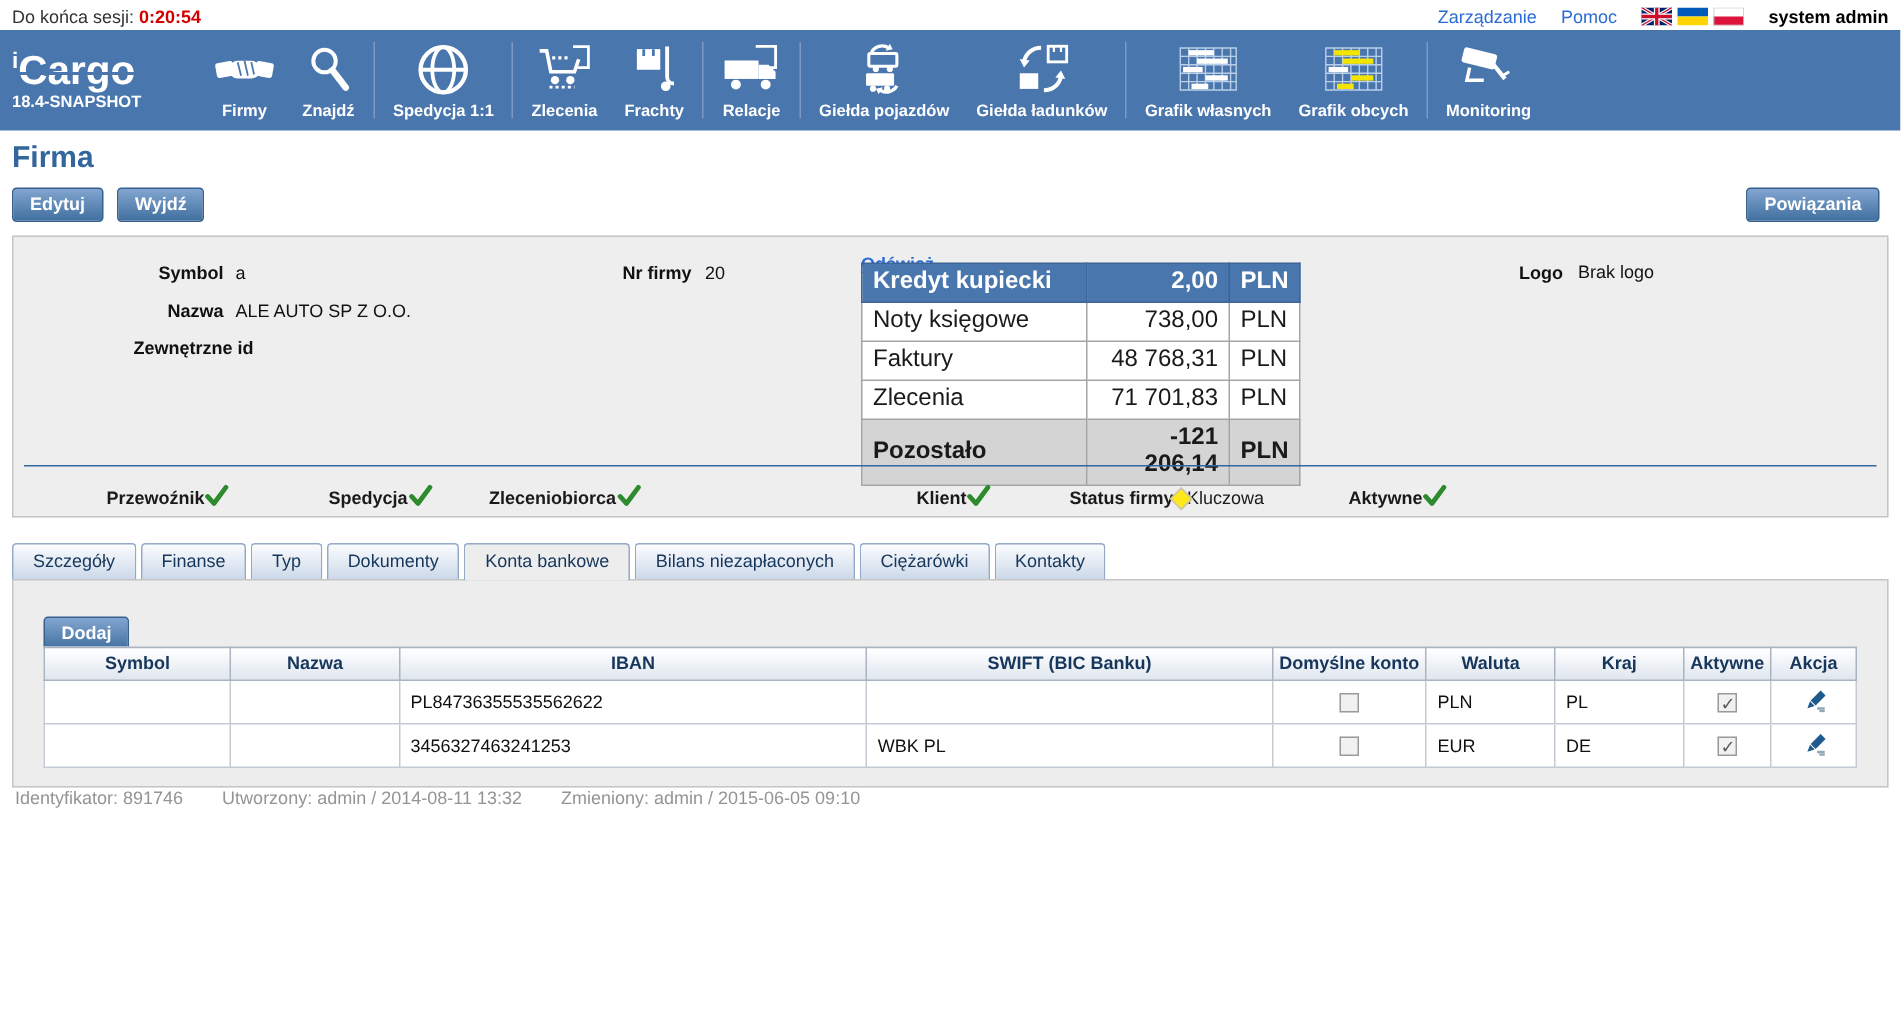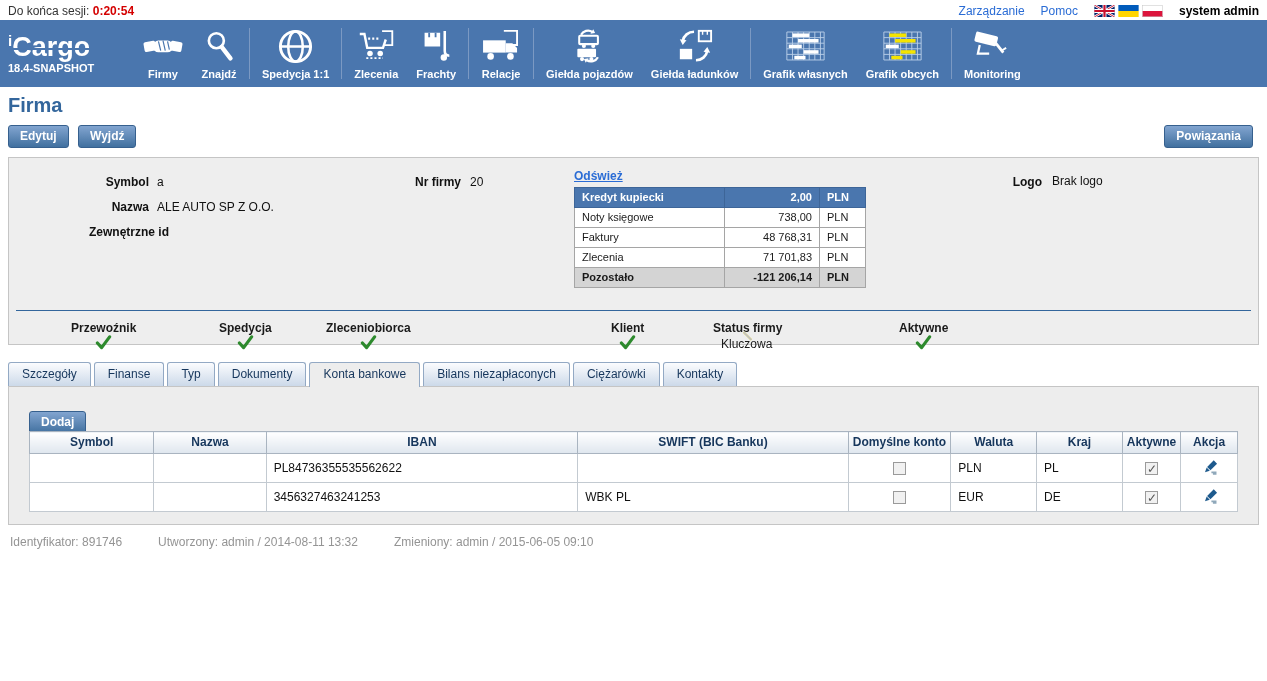--- a/index.html
+++ b/index.html
@@ -35,48 +35,48 @@
   .page-title { color:#33669c; font-size:20px; font-weight:bold; margin:7px 0 8px; }
   .btn { display:inline-block; background:linear-gradient(#82a5d0,#41709f); border:1px solid #36608e; color:#fff; font-weight:bold; font-size:12px; font-family:"Liberation Sans",sans-serif; padding:3px 11px 4px; border-radius:3px; cursor:pointer; }
   .btn-row { position:relative; height:26px; margin-bottom:6px; }
   .btn-row .btn { margin-right:6px; }
   .btn-relations { position:absolute; right:0; top:0; }
   
   .info-panel { position:relative; background:#eeeeee; border:1px solid #c5c5c5; height:188px; }
   .lbl { position:absolute; font-weight:bold; font-size:12px; text-align:right; color:#111; }
   .val { position:absolute; font-size:12px; color:#111; }
   .refresh { position:absolute; left:565px; top:11px; color:#2a6cd5; font-weight:bold; text-decoration:underline; cursor:pointer; }
-  table.credit { position:absolute; left:565px; top:29px; border-collapse:collapse; font-size:11px; }
+  table.credit { position:absolute; left:565px; top:17px; border-collapse:collapse; font-size:16px; }
   table.credit td { border:1px solid #a5a5a5; background:#fff; padding:3px 7px 4px; }
   table.credit td.c-label { width:150px; }
   table.credit td.c-amt { width:95px; text-align:right; }
   table.credit td.c-cur { width:46px; }
   table.credit tr.head td { background:#4a76ae; color:#fff; font-weight:bold; border-color:#3d6598; }
   table.credit tr.foot td { background:#d4d4d4; font-weight:bold; }
   .hline { position:absolute; left:7px; right:7px; top:152px; border-top:1px solid #33669c; }
-  .status-item { position:absolute; top:163px; display:flex; align-items:center; gap:0; height:22px;flex-direction:column; }
+  .status-item { position:absolute; top:163px; display:flex; align-items:center; gap:0; height:22px; }
   .s-lbl { font-weight:bold; }
   .diamond { width:11px; height:11px; background:#ffe81a; border:1px solid #c2c2c2; transform:rotate(45deg); display:inline-block; }
   .s-val { margin-left:-2px; }
   
   .tabs { display:flex; gap:3px; margin-top:17px; position:relative; z-index:2; }
   .tab { background:linear-gradient(#fbfcfe,#ccd9e9); border:1px solid #93a9c4; border-bottom:none; border-radius:3px 3px 0 0; padding:4px 13px 5px; color:#16365c; cursor:pointer; white-space:nowrap; }
   .tab.active { background:#ededed; margin-bottom:-1px; padding-bottom:6px; }
   .tab-panel { position:relative; background:#ededed; border:1px solid #c5c5c5; height:139px; z-index:1; }
   .add-btn { position:absolute; left:20px; top:24px; }
   
   table.bank { position:absolute; left:20px; top:44px; width:calc(100% - 40px); border-collapse:collapse; font-size:12px; background:#fff; }
   table.bank th { background:linear-gradient(#ffffff,#dfe6ee); border:1px solid #a9b4c0; color:#16365c; font-weight:bold; padding:3px 4px 4px; text-align:center; }
   table.bank td { border:1px solid #c3cad1; padding:4px 7px; height:27px; color:#111; }
   td.center { text-align:center; }
   .cb { width:13px; height:13px; border:1px solid #9a9a9a; background:#f1f1f1; display:inline-block; vertical-align:middle; position:relative; cursor:default; }
   .cb.checked::after { content:"\2713"; position:absolute; left:1px; top:-1px; font-size:12px; color:#5a5a5a; }
   .edit { display:inline-block; line-height:0; cursor:pointer; }
   
-  .meta { margin-top:10px; display:flex; gap:36px; color:#949494; padding-left:2px; }
+  .meta { display:flex; gap:26px; color:#949494; padding-left:2px; }
 </style>
 </head>
 <body>
 
 <div class="topstrip">
   <div class="session">
     <span>Do końca sesji:</span>
     <span class="time">0:20:54</span>
   </div>
   <div class="toplinks">

